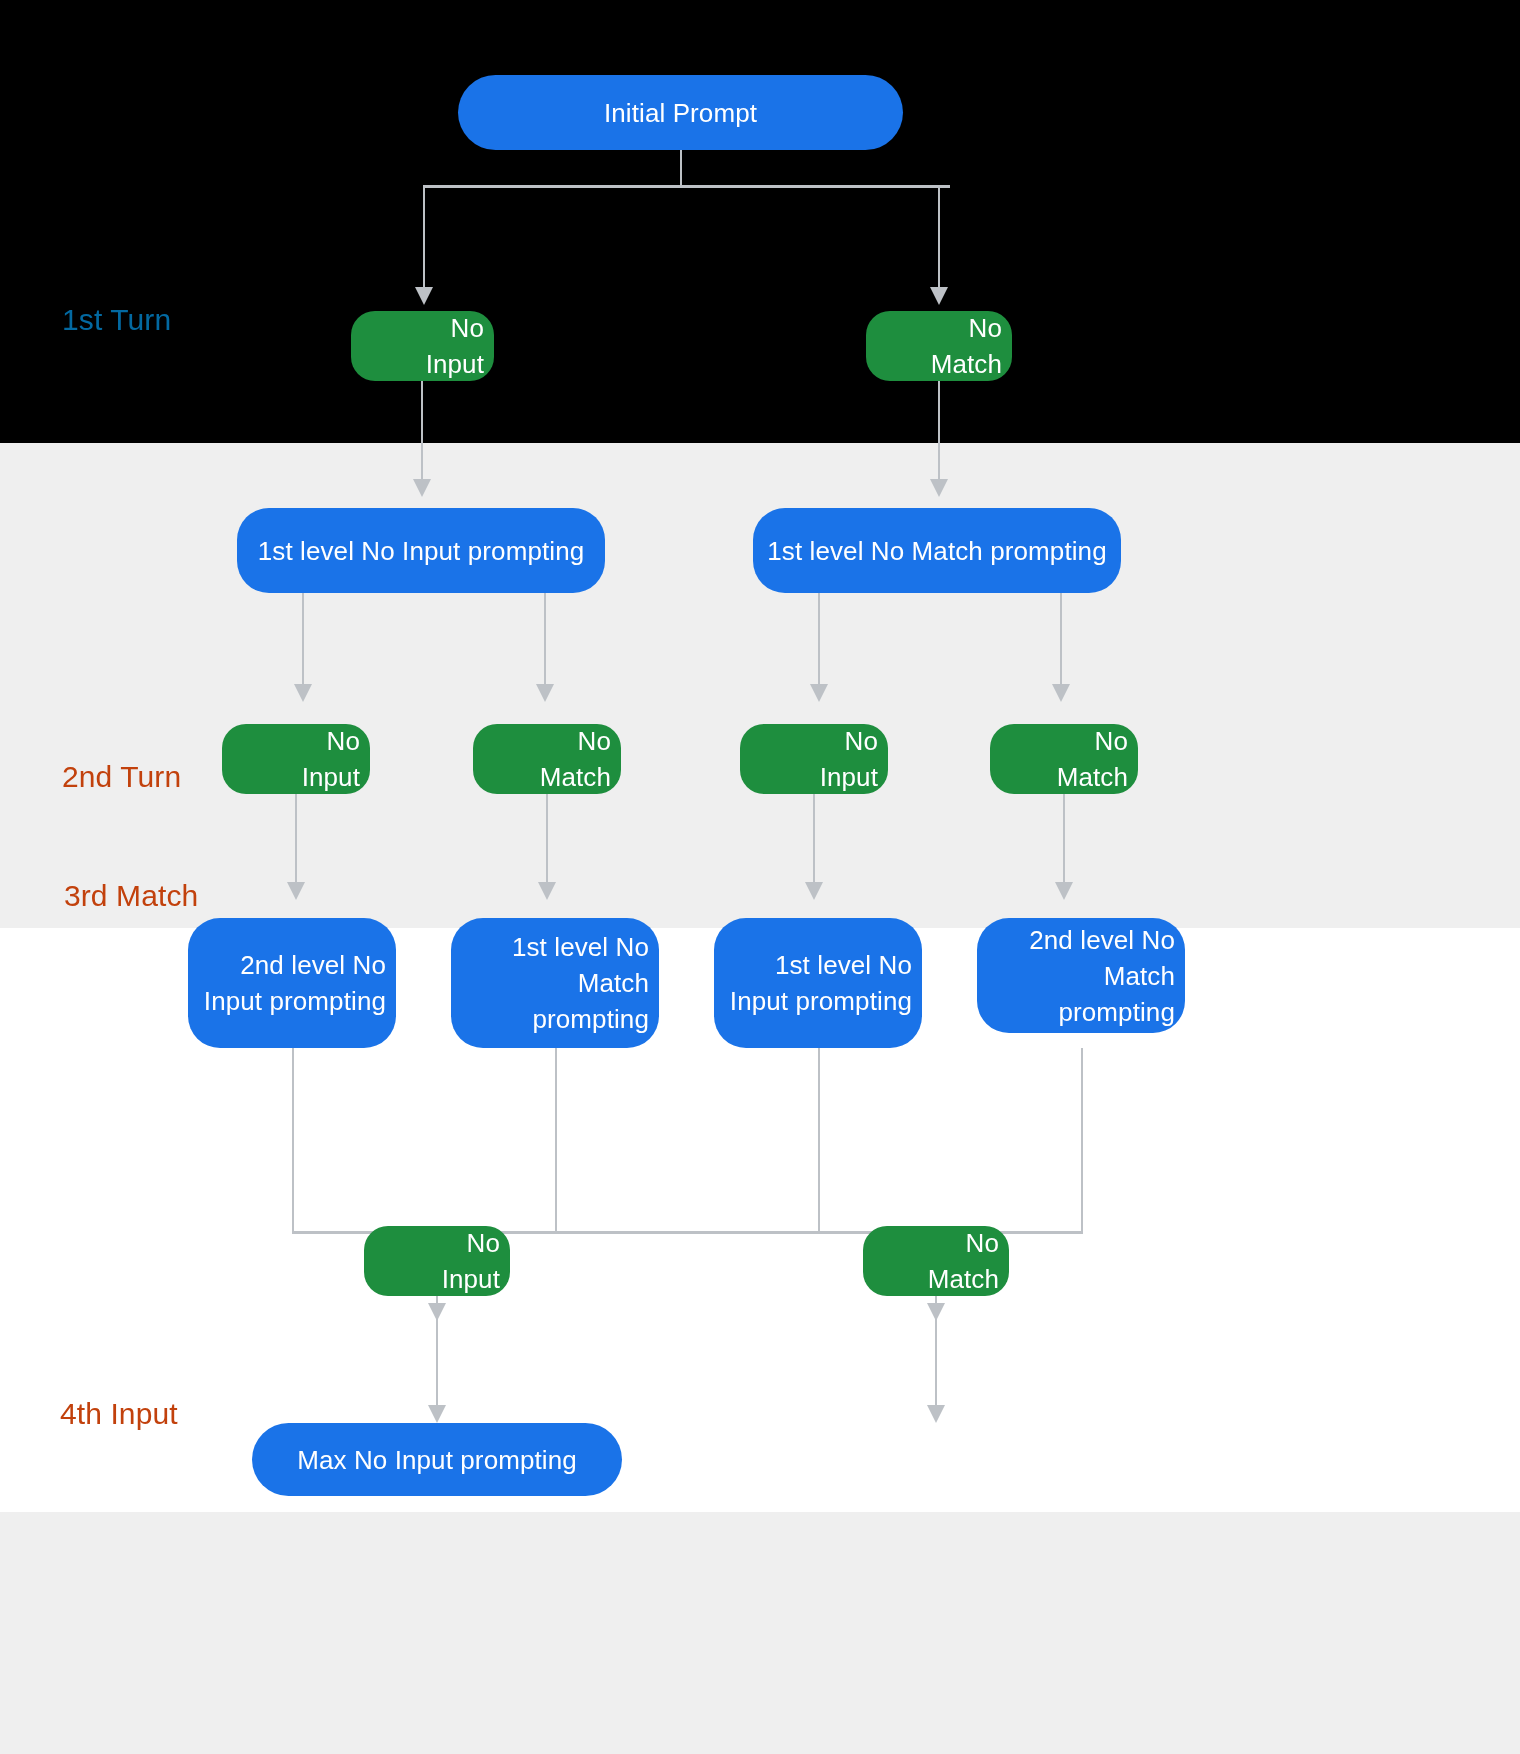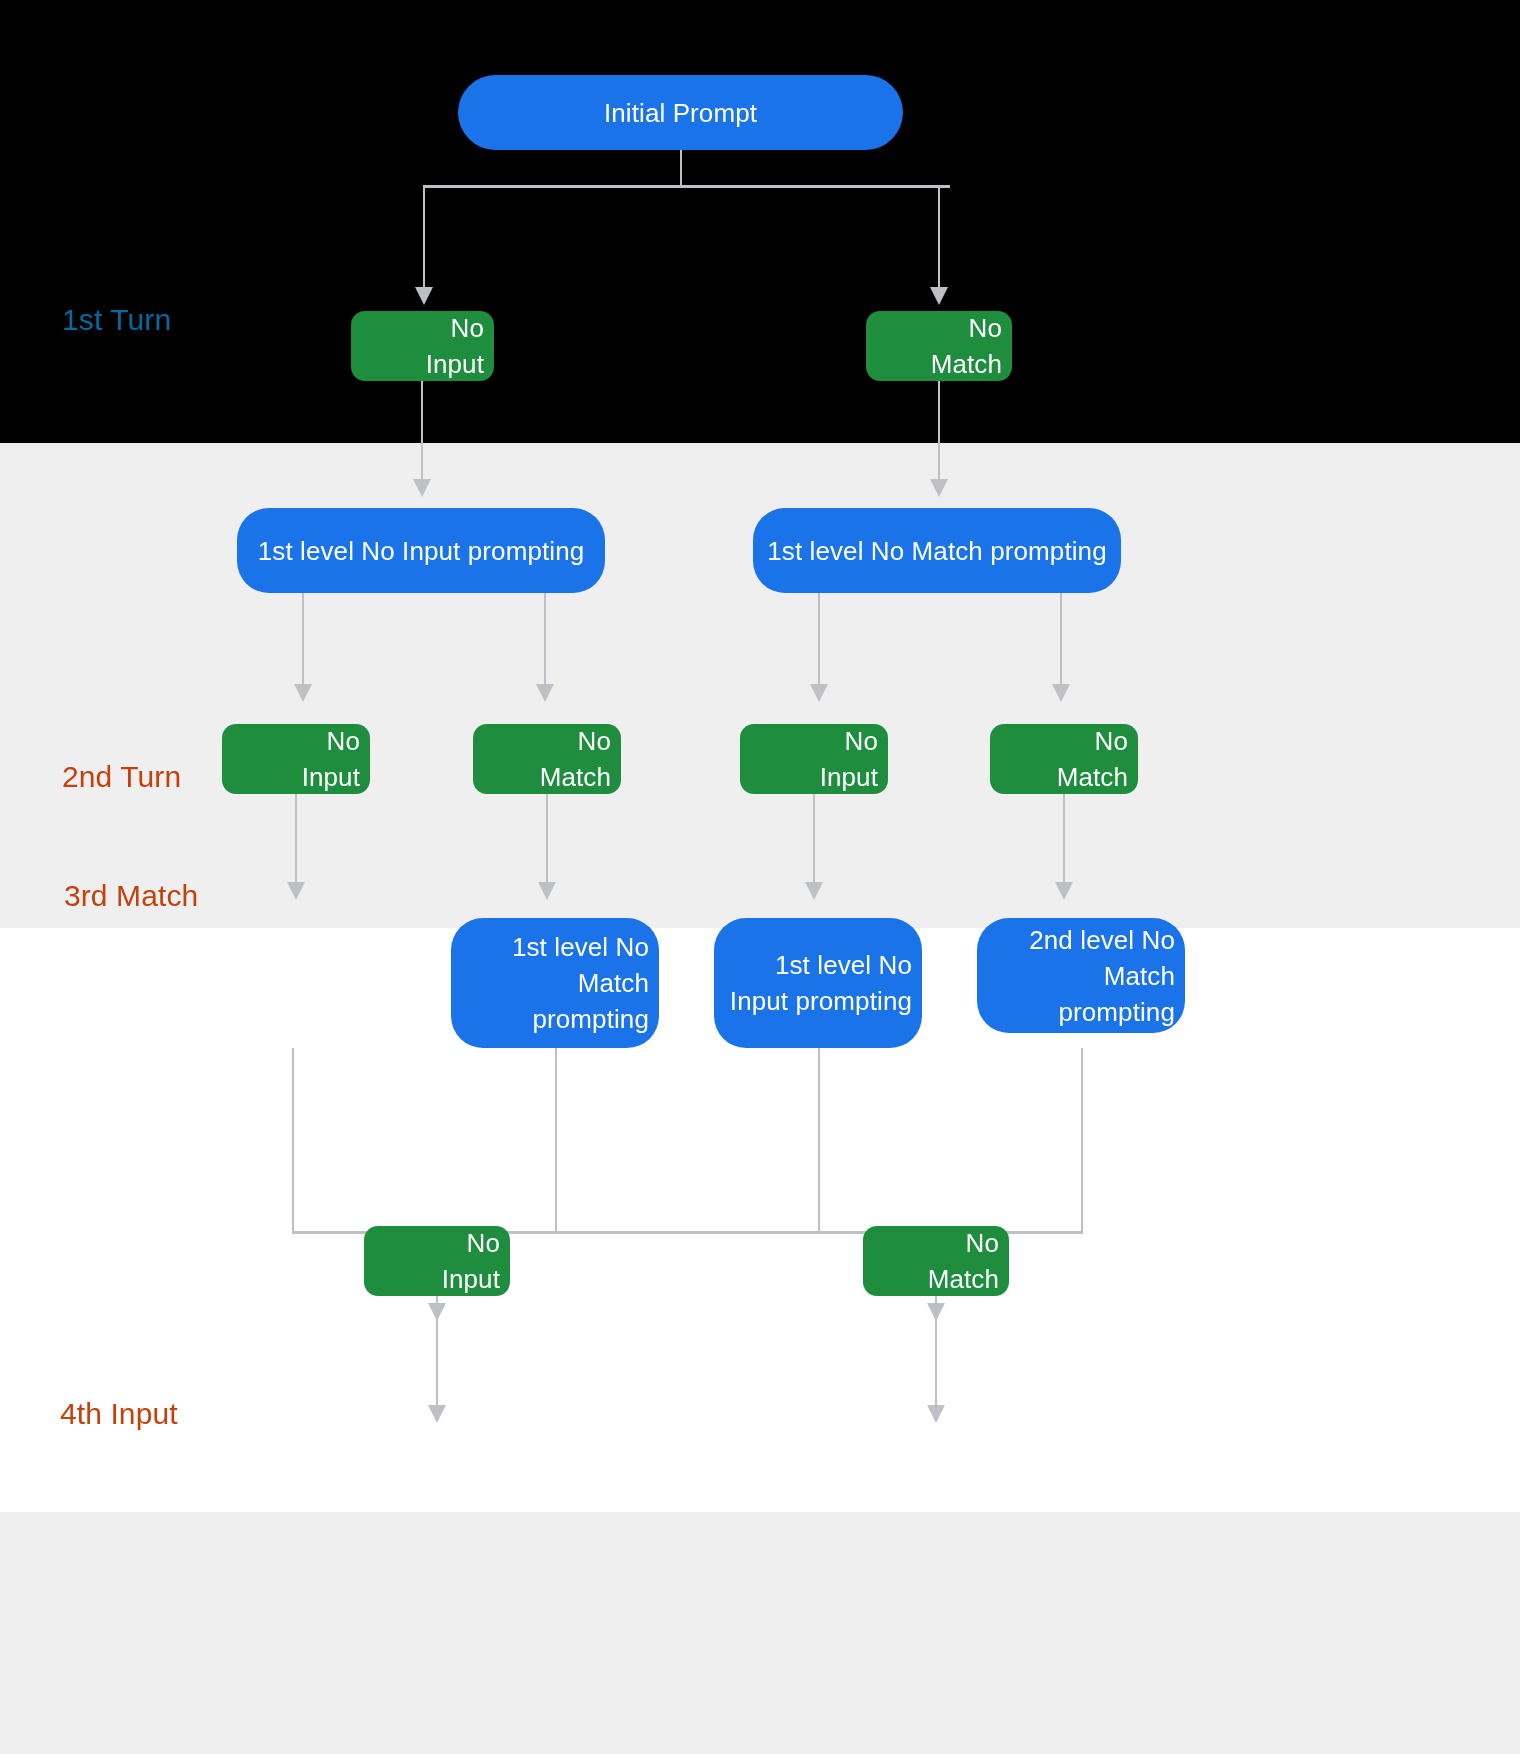--- a/index.html
+++ b/index.html
@@ -12,21 +12,21 @@
   .band-3{top:928px;height:584px;background:#ffffff;}
   .band-4{top:1512px;height:242px;background:#efefef;}
 
   .turn-label{position:absolute;font-size:30px;line-height:34px;letter-spacing:0.1px;color:#c2410c;white-space:nowrap;}
   .turn-label.on-dark{color:#0369a1;}
 
   .node{position:absolute;box-sizing:border-box;display:flex;align-items:center;justify-content:center;text-align:right;color:#ffffff;font-size:26px;line-height:36px;letter-spacing:0.1px;padding:4px 10px;}
   .node.blue{background:#1a73e8;}
   .node.green{background:#1e8e3e;}
   .r-pill{border-radius:48px;}
-  .r-soft{border-radius:14px;padding-left:40px;}
+  .r-soft{border-radius:24px;padding-left:40px;}
   .r-med{border-radius:32px;}
 
   .edge{position:absolute;background:#bdc1c6;}
   .v{width:2px;}
   .h{height:3px;}
 
   .arrow{position:absolute;width:0;height:0;border-left:9px solid transparent;border-right:9px solid transparent;border-top:18px solid #bdc1c6;}
 </style>
 </head>
 <body>
@@ -87,20 +87,21 @@
 
   <div class="edge v" style="left:546px; top:794px; width:2px; height:90px;"></div>
   <div class="arrow" style="left:538px; top:882px;"></div>
 
   <div class="edge v" style="left:813px; top:794px; width:2px; height:90px;"></div>
   <div class="arrow" style="left:805px; top:882px;"></div>
 
   <div class="edge v" style="left:1063px; top:794px; width:2px; height:90px;"></div>
   <div class="arrow" style="left:1055px; top:882px;"></div>
 
+  <div class="node blue r-med" style="left:188px; top:918px; width:208px; height:130px;">2nd level No Input prompting</div>
   <div class="node blue r-med" style="left:451px; top:918px; width:208px; height:130px;">1st level No Match prompting</div>
   <div class="node blue r-med" style="left:714px; top:918px; width:208px; height:130px;">1st level No Input prompting</div>
   <div class="node blue r-med" style="left:977px; top:918px; width:208px; height:115px;">2nd level No Match prompting</div>
 
   <div class="edge v" style="left:292px; top:1048px; width:2px; height:185px;"></div>
   <div class="edge v" style="left:555px; top:1048px; width:2px; height:185px;"></div>
   <div class="edge v" style="left:818px; top:1048px; width:2px; height:185px;"></div>
   <div class="edge v" style="left:1081px; top:1048px; width:2px; height:185px;"></div>
 
   <div class="edge h" style="left:292px; top:1231px; width:791px;"></div>
@@ -111,14 +112,15 @@
   <div class="arrow" style="left:927px; top:1303px;"></div>
 
   <div class="node green r-soft" style="left:364px; top:1226px; width:146px; height:70px;">No Input</div>
   <div class="node green r-soft" style="left:863px; top:1226px; width:146px; height:70px;">No Match</div>
 
   <div class="edge v" style="left:436px; top:1296px; width:2px; height:111px;"></div>
   <div class="arrow" style="left:428px; top:1405px;"></div>
   <div class="edge v" style="left:935px; top:1296px; width:2px; height:111px;"></div>
   <div class="arrow" style="left:927px; top:1405px;"></div>
 
+  <div class="node blue r-pill" style="left:252px; top:1423px; width:370px; height:73px;">Max No Input prompting</div>
 
 </div>
 
 </body></html>

